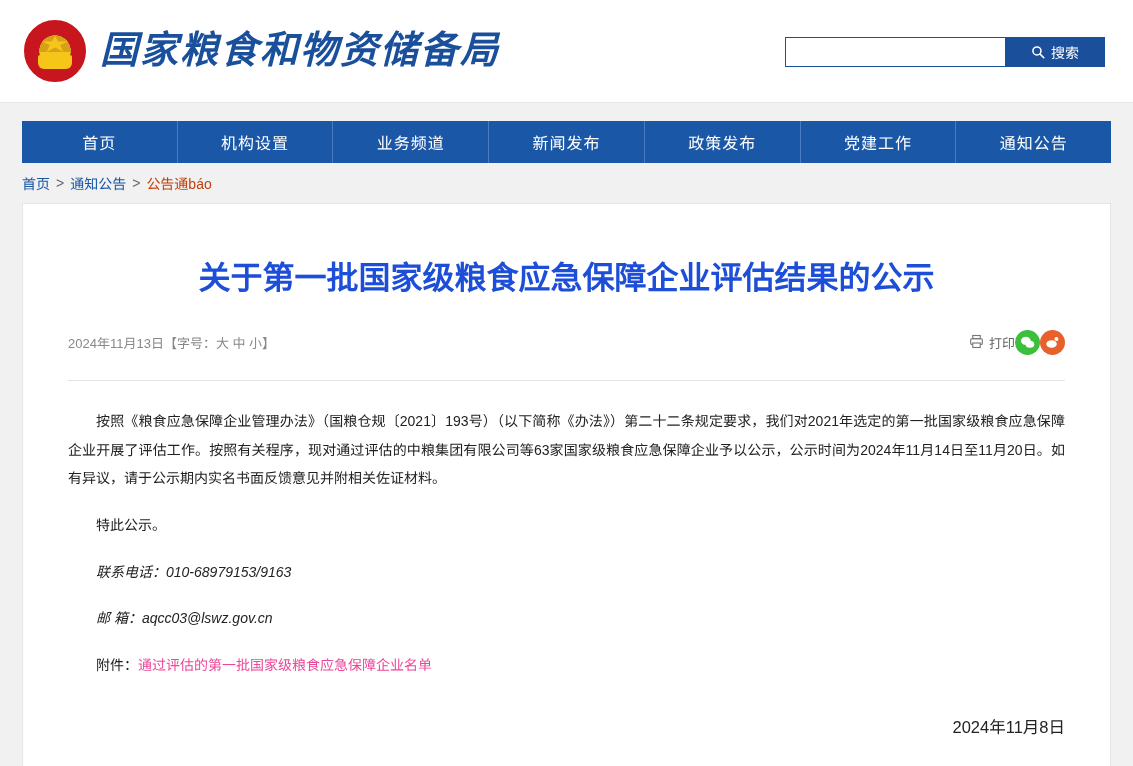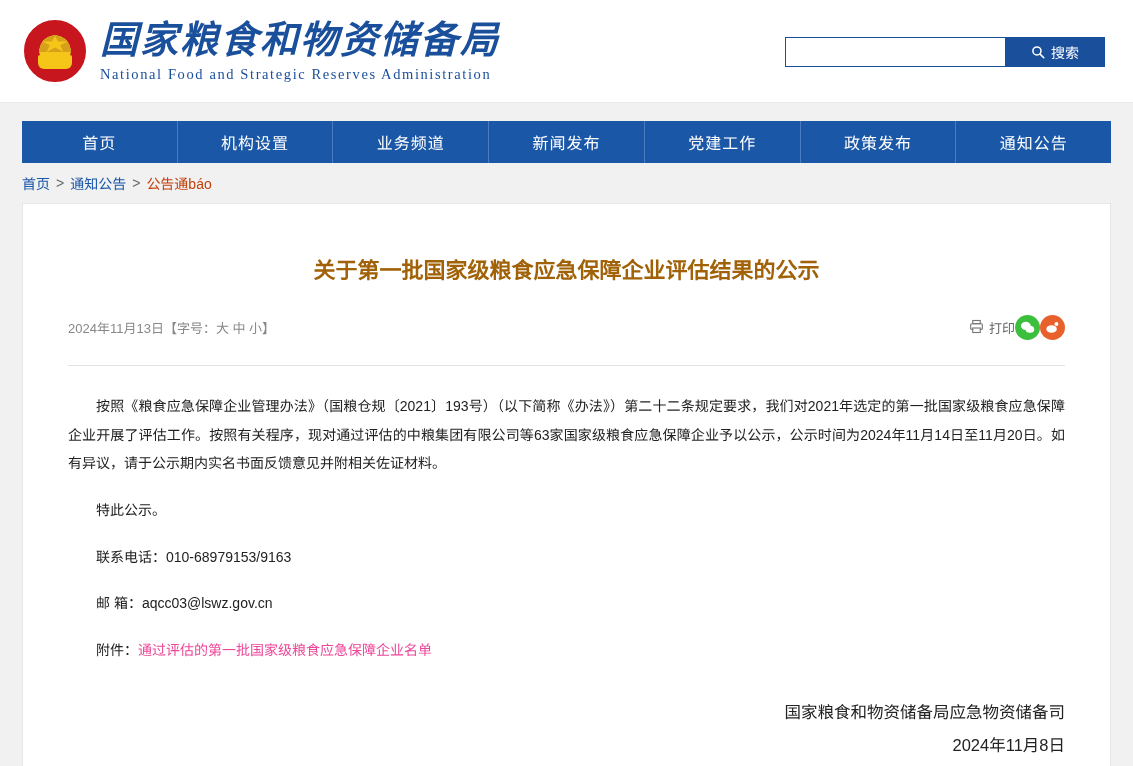--- a/index.html
+++ b/index.html
@@ -147,23 +147,23 @@
   
   .card {
     margin: 0 22px;
     background: #fff;
     min-height: 546px;
     padding: 40px 45px 30px 45px;
     border: 1px solid #e6e6e6;
   }
   .art-title {
     text-align: center;
-    font-size: 22px;
+    font-size: 32px;
     font-weight: bold;
-    color: #a16207;
+    color: #1d4ed8;
     line-height: 1.5;
     margin: 10px 0 28px 0;
     font-family: Liberation Sans, sans-serif;
   }
   .meta-row {
     display: flex;
     align-items: center;
     justify-content: space-between;
     border-bottom: 1px solid #e3e3e3;
     padding-bottom: 25px;
@@ -200,63 +200,62 @@
   .weibo { background: #e8612c; }
 
   .body-text {
     font-size: 14px;
     line-height: 2.05;
     color: #222;
     text-align: justify;
   }
   .body-text p { margin: 0 0 18px 0; }
   .indent { text-indent: 2em; }
-  .contact-line { margin: 0 0 4px 0; }
+  .contact-line { margin: 0 0 4px 0; font-style: italic; }
   .att-line { margin-top: 18px; }
   .att-link { color: #ec4899; text-decoration: none; cursor: pointer; font-family: Liberation Serif, serif; }
   .sign {
     margin-top: 30px;
     text-align: right;
     font-size: 16.5px;
     color: #222;
     line-height: 2;
   }
 </style>
 </head>
 <body>
 
 <div class="page">
 
   <div class="header">
     <div class="emblem"></div>
     <div class="titles">
       <div class="title-cn">国家粮食和物资储备局</div>
-      <div class="title-en">National  Food  and  Strategic  Reserves  Administration</div>
     </div>
     <div class="search-wrap">
       <input class="search-input" type="text" placeholder="" style="">
       <button class="search-btn">
         <span>
           <svg width="14" height="14" viewBox="0 0 16 16" fill="none" stroke="#ffffff" stroke-width="1.8">
             <circle cx="6.8" cy="6.8" r="4.6"></circle>
               <line x1="10.4" y1="10.4" x2="14.6" y2="14.6" stroke-linecap="round"></line>
           </svg>
         </span>
         <span>搜索</span>
       </button>
     </div>
   </div>
 
   <div class="nav">
     <div class="nav-item">首页</div>
     <div class="nav-item">机构设置</div>
     <div class="nav-item">业务频道</div>
     <div class="nav-item">新闻发布</div>
+    <div class="nav-item">政策发布</div>
     <div class="nav-item">党建工作</div>
-    <div class="nav-item">政策发布</div>
     <div class="nav-item">通知公告</div>
   </div>
 
   <div class="breadcrumb">
     <a href="#">首页</a>
     <span class="sep">&gt;</span>
     <a href="#">通知公告</a>
     <span class="sep">&gt;</span>
     <span class="cur">公告通báo</span>
   </div>
@@ -296,18 +295,17 @@
 
     <div class="body-text">
       <p class="indent">按照《粮食应急保障企业管理办法》（国粮仓规〔2021〕193号）（以下简称《办法》）第二十二条规定要求，我们对2021年选定的第一批国家级粮食应急保障企业开展了评估工作。按照有关程序，现对通过评估的中粮集团有限公司等63家国家级粮食应急保障企业予以公示，公示时间为2024年11月14日至11月20日。如有异议，请于公示期内实名书面反馈意见并附相关佐证材料。</p>
       <p class="indent">特此公示。</p>
       <p class="indent contact-line">联系电话：010-68979153/9163</p>
       <p class="indent contact-line">邮      箱：aqcc03@lswz.gov.cn</p>
       <p class="indent att-line"><span>附件：</span><a href="#" class="att-link">通过评估的第一批国家级粮食应急保障企业名单</a></p>
     </div>
 
     <div class="sign">
-      <div>国家粮食和物资储备局应急物资储备司</div>
       <div>2024年11月8日</div>
     </div>
   </div>
 
 </div>
 
 </body></html>

